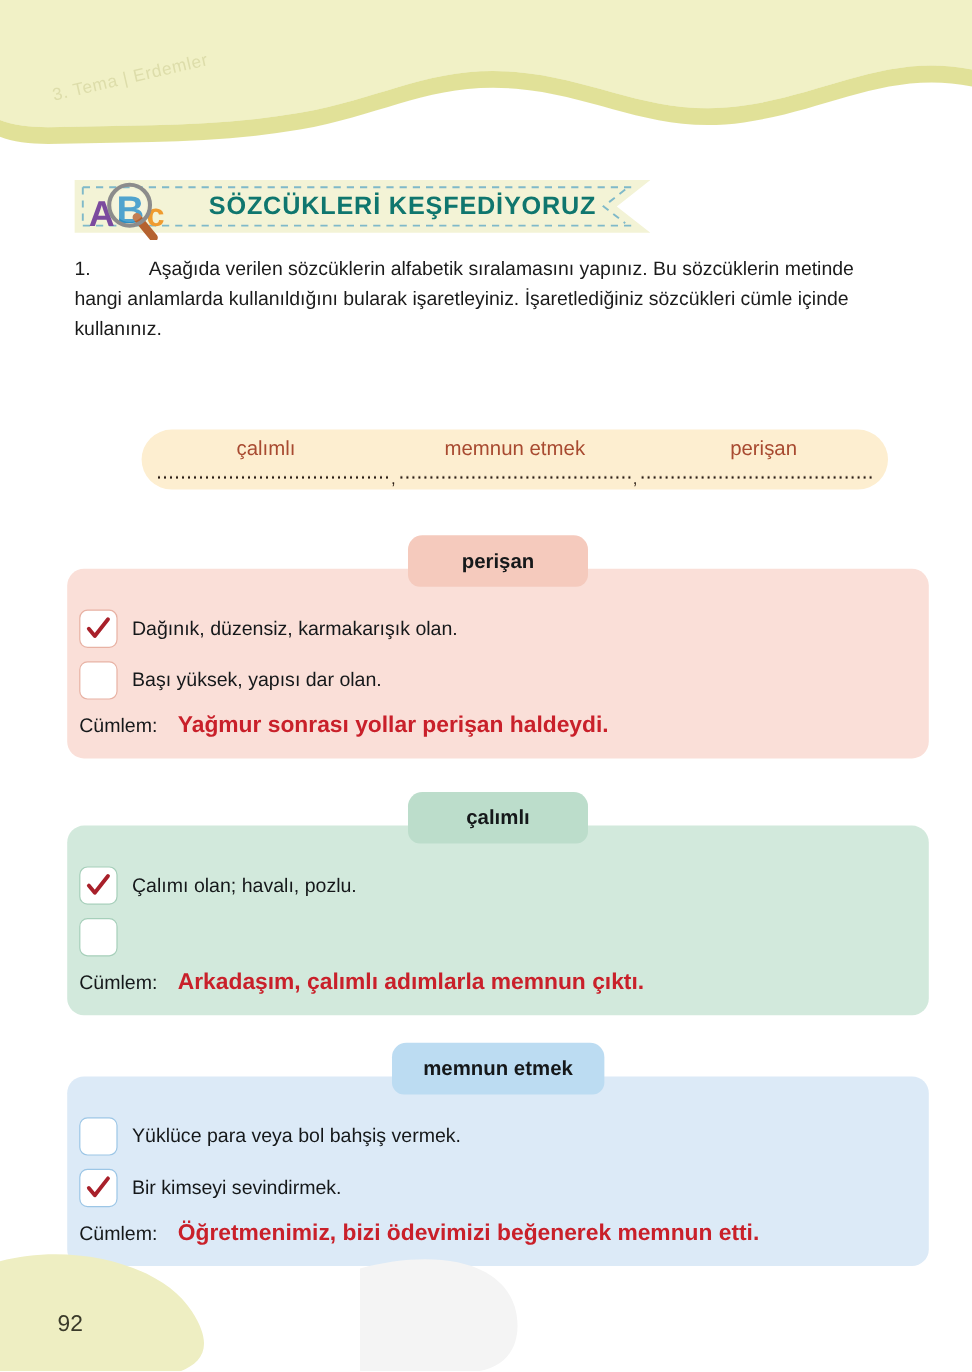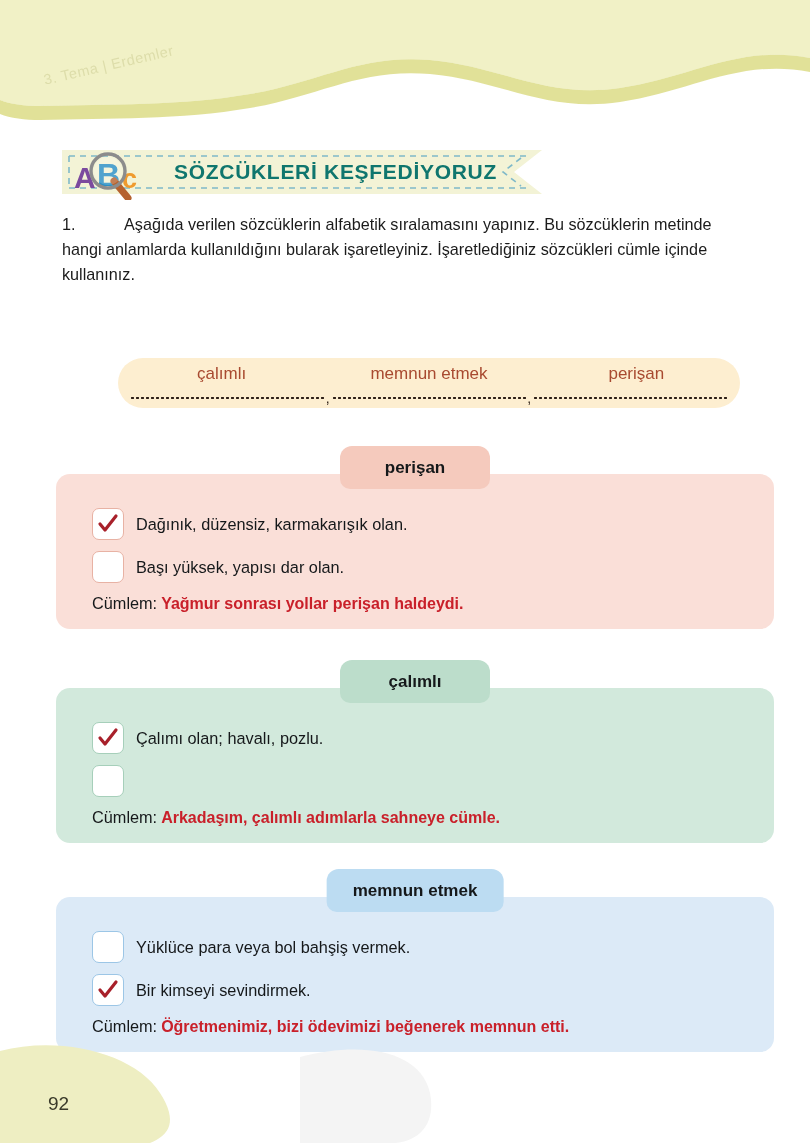--- a/index.html
+++ b/index.html
@@ -168,21 +168,21 @@
     padding: 0 26px;
     font-size: 17px;
     font-weight: bold;
     color: #15181a;
     border-radius: 12px 12px 10px 10px;
     white-space: nowrap;
     z-index: 2;
   }
   .card-body {
     position: relative;
-    padding: 34px 22px 16px 36px;
+    padding: 34px 22px 16px 10px;
   }
 
   .option {
     display: flex;
     align-items: center;
     gap: 12px;
     margin-bottom: 11px;
   }
   .checkbox {
     width: 32px;
@@ -196,29 +196,29 @@
     justify-content: center;
   }
   .checkbox svg { display: block; }
   .option-text {
     font-size: 16.3px;
     color: #15181a;
   }
   .sentence-row {
     display: flex;
     align-items: baseline;
-    gap: 4px;
+    gap: 17px;
     margin-top: 6px;
   }
   .sentence-label {
     font-size: 16.3px;
     color: #15181a;
   }
   .sentence-text {
-    font-size: 16px;
+    font-size: 19px;
     font-weight: bold;
     color: #c9202a;
   }
 
   
   .card-pink  { background: #fadfd8; }
   .card-pink  .card-tab { background: #f5cabd; }
   .card-pink  .checkbox { border: 1.5px solid #e8b2a4; }
 
   .card-green { background: #d2e9dc; }
@@ -332,21 +332,21 @@
               <path d="M3 11 L8 17 L19 3" stroke="#a8202a" stroke-width="3.2" fill="none" stroke-linecap="round" stroke-linejoin="round"></path>
             </svg>
         </span>
         <span class="option-text">Çalımı olan; havalı, pozlu.</span>
       </div>
       <div class="option">
         <span class="checkbox"></span>
       </div>
       <div class="sentence-row">
         <span class="sentence-label">Cümlem:</span>
-        <span class="sentence-text">Arkadaşım, çalımlı adımlarla sahneye cümle.</span>
+        <span class="sentence-text">Arkadaşım, çalımlı adımlarla memnun çıktı.</span>
       </div>
     </div>
   </div>
 
   <div class="card card-blue" style="top:897px;">
     <div class="card-tab">memnun etmek</div>
     <div class="card-body">
       <div class="option">
         <span class="checkbox"></span>
         <span class="option-text">Yüklüce para veya bol bahşiş vermek.</span>

